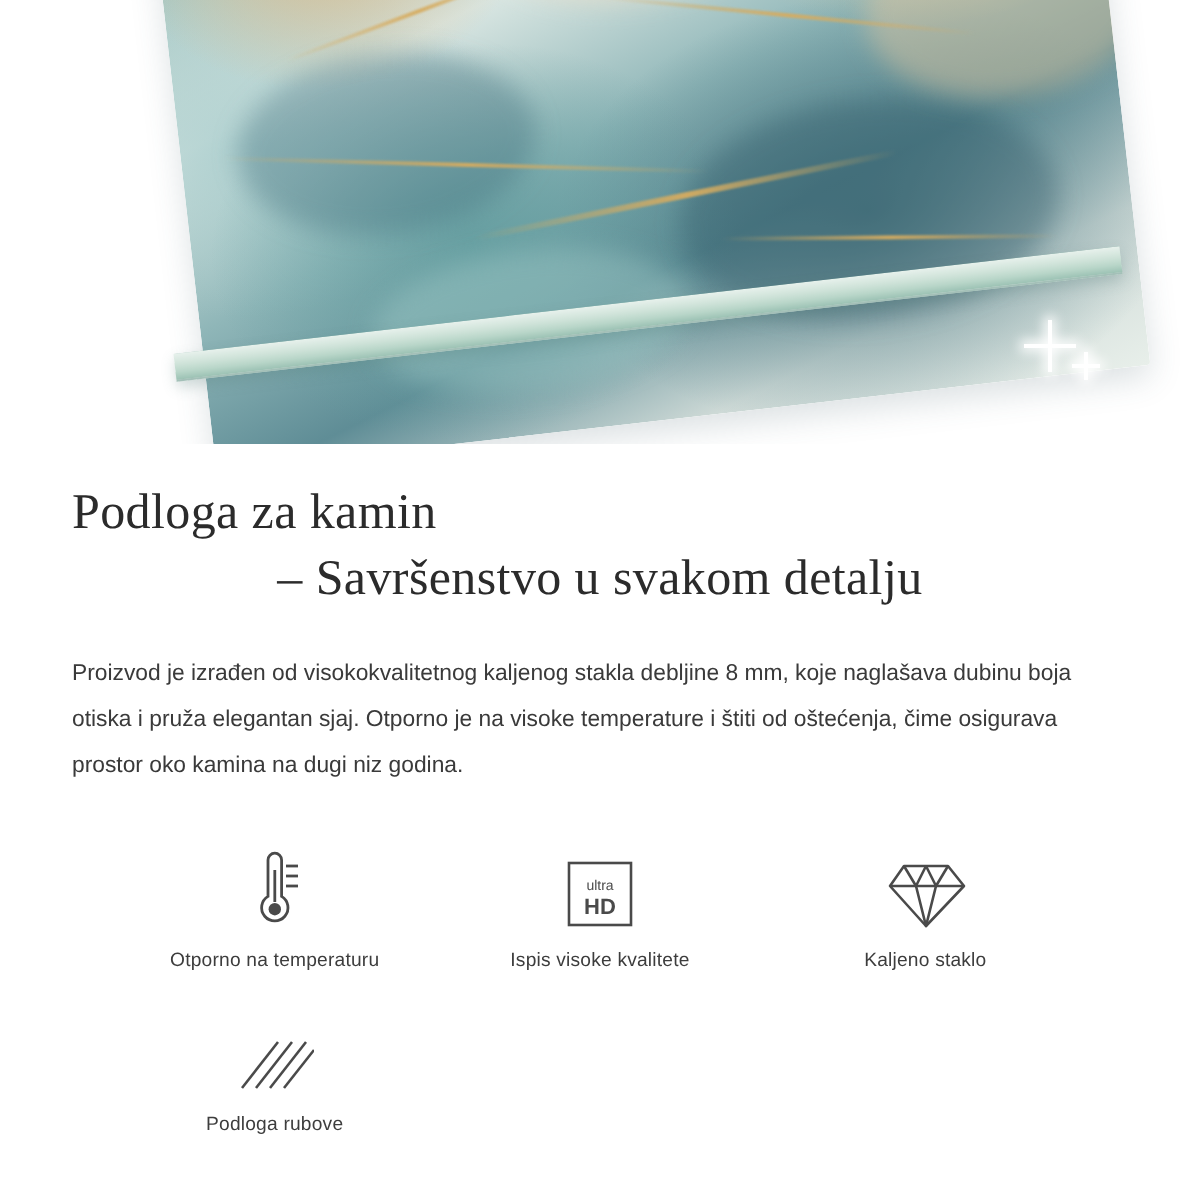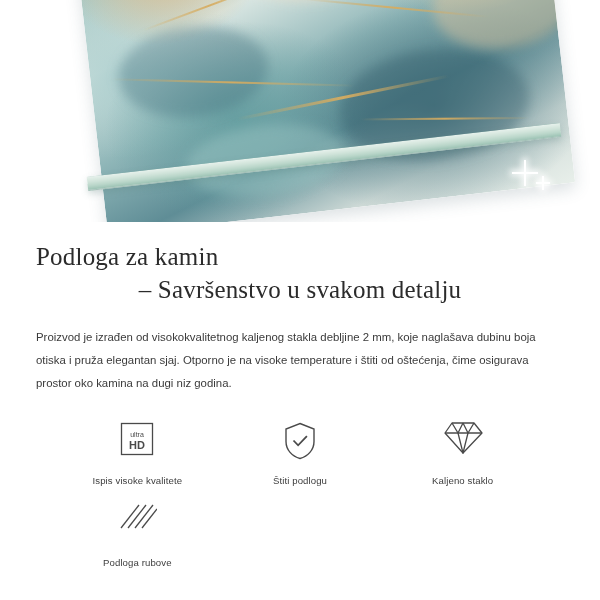--- a/index.html
+++ b/index.html
@@ -148,21 +148,21 @@
   }
   .feature {
     display: flex;
     flex-direction: column;
     align-items: center;
     justify-content: flex-start;
   }
   .feature-icon {
     height: 46px;
     display: flex;
-    align-items: flex-start;
+    align-items: flex-end;
     justify-content: center;
   }
   .feature-label {
     margin-top: 9px;
     font-size: 9.6px;
     color: #3d3d3d;
     text-align: center;
     letter-spacing: 0.1px;
   }
   svg { display: block; }
@@ -192,45 +192,49 @@
       <div class="sparkle sp1"></div>
       <div class="sparkle sp2"></div>
     </div>
   </div>
 
   <div class="content">
     <h1 class="headline">
       <span>Podloga za kamin</span>
       <span class="line2">– Savršenstvo u svakom detalju</span>
     </h1>
-    <p class="body-copy">Proizvod je izrađen od visokokvalitetnog kaljenog stakla debljine 2 mm, koje naglašava dubinu boja otiska i pruža elegantan sjaj. Otporno je na visoke temperature i štiti od oštećenja, čime osigurava prostor oko kamina na dugi niz godina.</p>
+    <p class="body-copy">Proizvod je izrađen od visokokvalitetnog kaljenog stakla debljine 8 mm, koje naglašava dubinu boja otiska i pruža elegantan sjaj. Otporno je na visoke temperature i štiti od oštećenja, čime osigurava prostor oko kamina na dugi niz godina.</p>
 
     <div class="features">
 
+      <div class="feature">
+        <div class="feature-icon">
+          <svg width="34" height="42" viewBox="0 0 34 42" fill="none" stroke="#4a4a4a" stroke-width="1.4">
+            <path d="M14 6a3.4 3.4 0 0 1 6.8 0v18.2a6.6 6.6 0 1 1-6.8 0V6z"></path>
+            <line x1="17.4" y1="11" x2="17.4" y2="27"></line>
+            <circle cx="17.4" cy="30.6" r="3.1" fill="#4a4a4a" stroke="none"></circle>
+            <line x1="23" y1="9" x2="29" y2="9"></line>
+            <line x1="23" y1="14" x2="29" y2="14"></line>
+            <line x1="23" y1="19" x2="29" y2="19"></line>
+          </svg>
+        </div>
+        <div class="feature-label">Otporno na temperaturu</div>
+      </div>
 
       <div class="feature">
         <div class="feature-icon">
           <svg width="38" height="38" viewBox="0 0 38 38">
             <rect x="3.5" y="3.5" width="31" height="31" fill="none" stroke="#4a4a4a" stroke-width="1.3"></rect>
             <text x="19" y="17" text-anchor="middle" font-family="Liberation Sans, sans-serif" font-size="7" fill="#4a4a4a">ultra</text>
             <text x="19" y="29" text-anchor="middle" font-family="Liberation Sans, sans-serif" font-size="11" font-weight="bold" fill="#4a4a4a">HD</text>
           </svg>
         </div>
         <div class="feature-label">Ispis visoke kvalitete</div>
       </div>
 
-      <div class="feature">
-        <div class="feature-icon">
-          <svg width="38" height="42" viewBox="0 0 38 42" fill="none" stroke="#4a4a4a" stroke-width="1.4">
-            <path d="M19 3.5 33 9v12.5C33 30 26.8 36.4 19 38.5 11.2 36.4 5 30 5 21.5V9L19 3.5z"></path>
-            <path d="M12.5 20.5l4.6 4.8 8.8-9.2" stroke-width="1.8"></path>
-          </svg>
-        </div>
-        <div class="feature-label">Štiti podlogu</div>
-      </div>
 
       <div class="feature">
         <div class="feature-icon">
           <svg width="42" height="36" viewBox="0 0 42 36" fill="none" stroke="#4a4a4a" stroke-width="1.3" stroke-linejoin="round">
             <path d="M10 3h22l8 10-19 20L3 13 10 3z"></path>
             <path d="M3 13h37"></path>
             <path d="M10 3l6 10 5-10"></path>
             <path d="M32 3l-6 10-5-10"></path>
             <path d="M16 13l5 20 5-20"></path>
           </svg>

